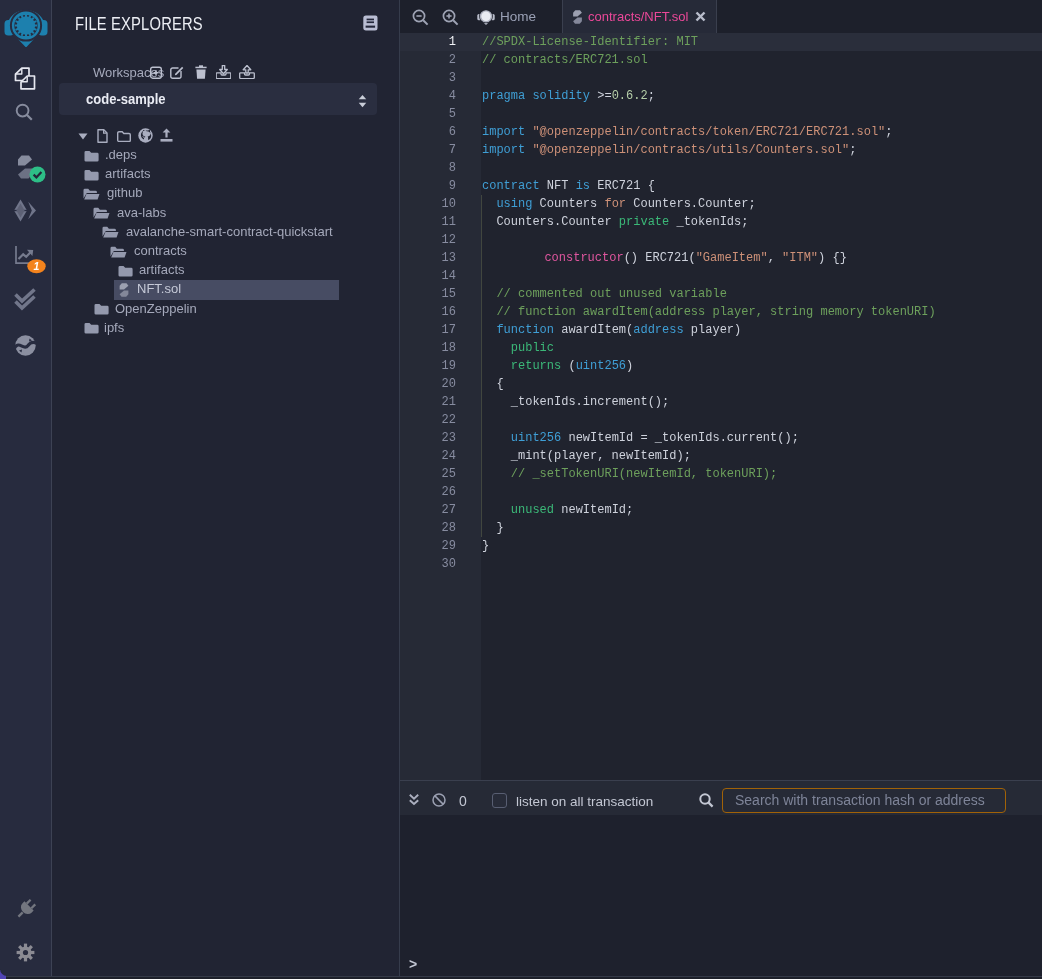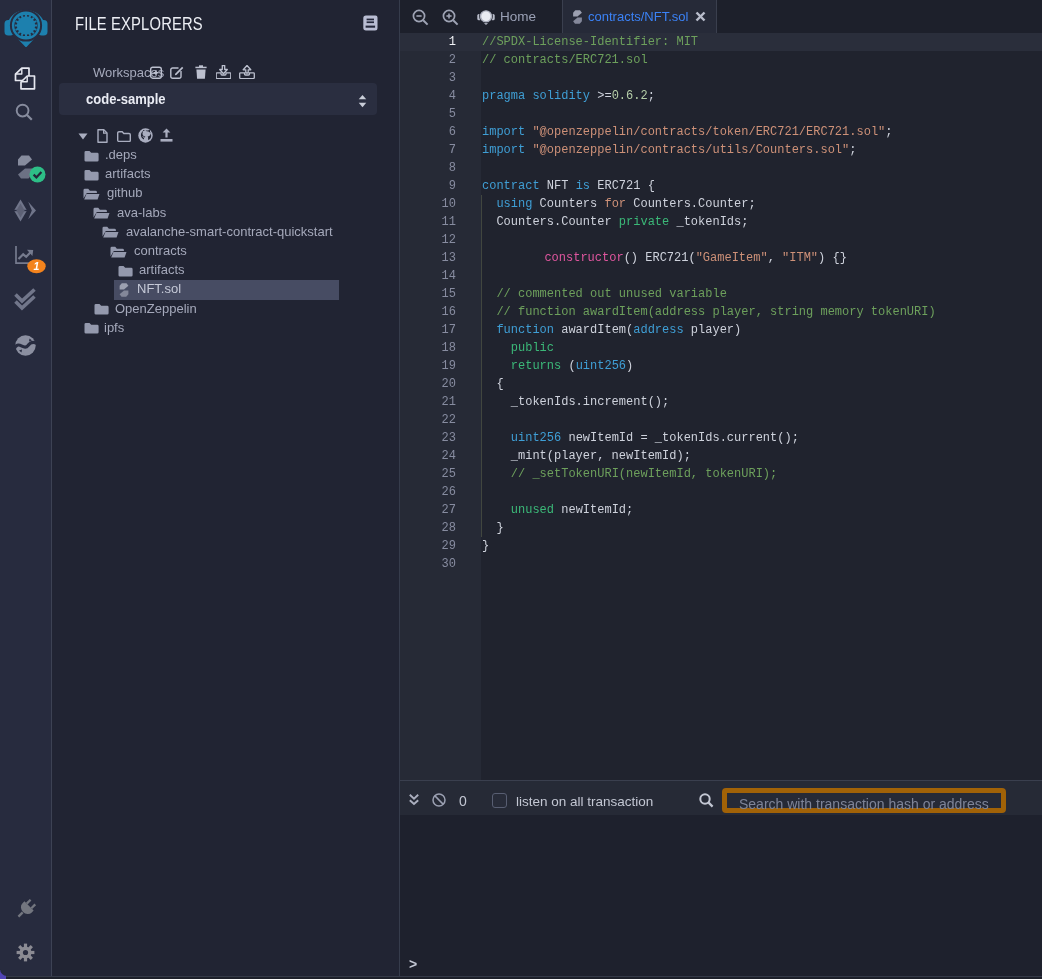--- a/index.html
+++ b/index.html
@@ -42,21 +42,21 @@
   .cm { color:#6da05c; } 
   .st { color:#ce9178; } 
   .gr { color:#3bb878; } 
   .pk { color:#e0569f;margin-left:48px; } 
   .nm { color:#b5cea8; } 
 
   
   #termsep { position:absolute; left:0; top:780px; width:642px; height:1px; background:#3a3f4e; }
   #termbar { position:absolute; left:0; top:781px; width:642px; height:34px; background:#262a36; }
   #terminal { position:absolute; left:0; top:815px; width:642px; height:161px; background:#1e212d; }
-  #searchbox { position:absolute; left:322px; top:7px; width:284px; height:25px; border:5px solid #a16207;
+  #searchbox { position:absolute; left:322px; top:7px; width:284px; height:25px; border:1px solid #a16207;
                border-radius:4px; color:#7e8498; font-size:14px; line-height:23px; padding-left:12px; }
   #prompt { position:absolute; left:9px; top:141px; color:#c5c9d6; font-size:14px; font-weight:bold; }
   #mainborder { position:absolute; left:399px; top:0; width:1px; height:979px; background:#363c4c; }
 </style>
 </head>
 <body>
 <div id="app">
   <div id="corner"></div>
   <div id="strip">
 
@@ -324,21 +324,21 @@
         </g>
         <circle cx="22" cy="20.5" r="15.5" fill="none" stroke="#1d202b" stroke-width="3"></circle>
         <circle cx="22" cy="20.5" r="13.5" fill="#e9ecf3" stroke="#aeb2c0" stroke-width="3.5"></circle>
       </svg>
       <div class="abs" style="left:100px;top:9px;font-size:13.5px;color:#9aa0b5">Home</div>
 
       <svg class="abs" style="left:172px;top:10px" width="11" height="14" viewBox="0 0 10 14">
         <path d="M2.8,0.3 H7.5 L9.4,2.8 L5,6.4 H0.6 L0.6,2.8 Z" fill="#9ca0b0"></path>
         <path d="M5,7.6 H9.4 L9.4,11.2 L7.2,13.7 H2.5 L0.6,11.2 Z" fill="#84889a"></path>
       </svg>
-      <div class="abs" style="left:188px;top:9px;font-size:13px;color:#3b82f6">contracts/NFT.sol</div>
+      <div class="abs" style="left:188px;top:9px;font-size:13px;color:#ec4899">contracts/NFT.sol</div>
       <svg class="abs" style="left:295px;top:11px" width="11" height="11" viewBox="0 0 11 11">
         <line x1="1.5" y1="1.5" x2="9.5" y2="9.5" stroke="#b9bdcb" stroke-width="2.4"></line>
         <line x1="9.5" y1="1.5" x2="1.5" y2="9.5" stroke="#b9bdcb" stroke-width="2.4"></line>
       </svg>
     </div>
     <div id="editor">
       <div id="gutterbg"></div>
       <div id="curline"></div>
       <div id="guide"></div>
 <pre id="nums"><span class="cur">  1</span>

